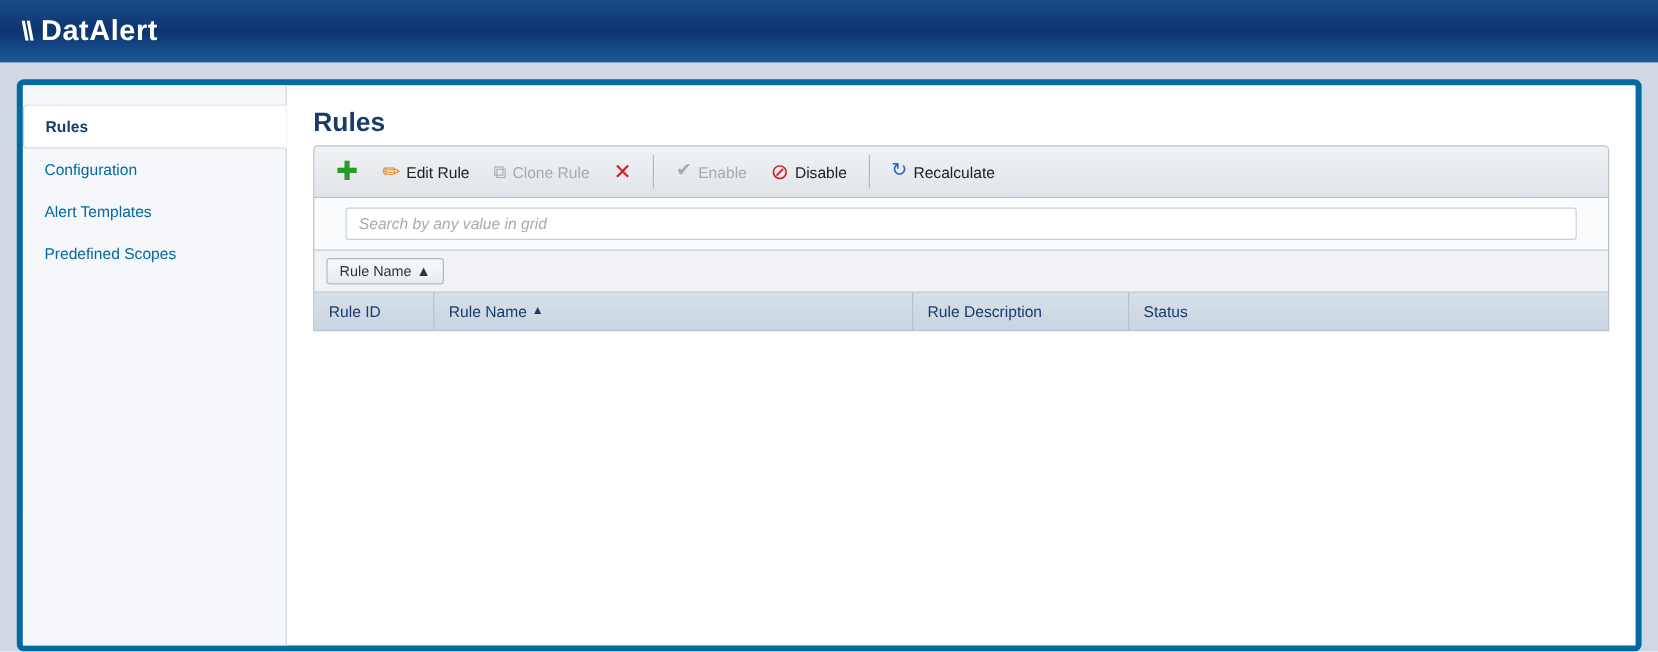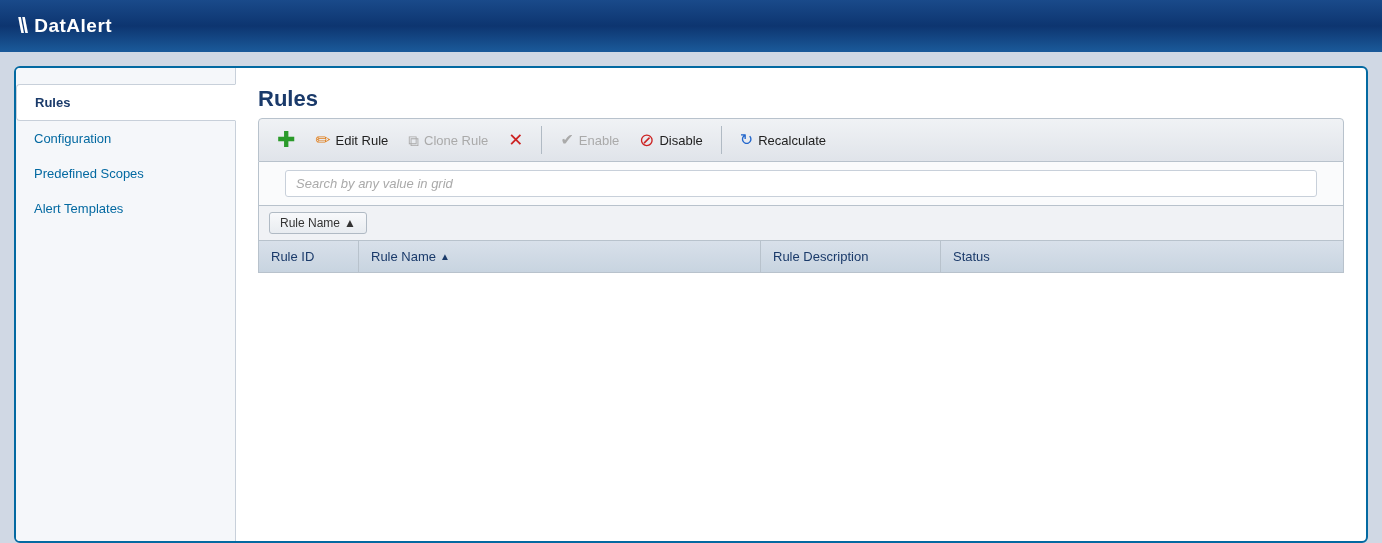--- a/index.html
+++ b/index.html
@@ -26,34 +26,34 @@
       gap: 8px;
     }
     .header-logo-icon {
       color: #ffffff;
       font-size: 22px;
       font-weight: bold;
       letter-spacing: -2px;
     }
     .header-logo-text {
       color: #ffffff;
-      font-size: 19px;
+      font-size: 24px;
       font-weight: bold;
       letter-spacing: 0.5px;
     }
 
     
     .main-area {
       padding: 14px 14px 0 14px;
       height: calc(543px - 52px);
     }
 
     .content-card {
       background: #ffffff;
-      border: 2px solid #0369a1;
+      border: 5px solid #0369a1;
       border-radius: 6px;
       display: flex;
       height: 100%;
       overflow: hidden;
     }
 
     
     .sidebar {
       width: 220px;
       min-width: 220px;
@@ -235,24 +235,24 @@
   <div class="content-card">
 
     <div class="sidebar">
       <div class="sidebar-item active">
         <span>Rules</span>
       </div>
       <div class="sidebar-item">
         <span>Configuration</span>
       </div>
       <div class="sidebar-item">
+        <span>Alert Templates</span>
+      </div>
+      <div class="sidebar-item">
         <span>Predefined Scopes</span>
-      </div>
-      <div class="sidebar-item">
-        <span>Alert Templates</span>
       </div>
     </div>
 
     <div class="main-content">
       <h1 class="page-title">Rules</h1>
 
       <div class="toolbar">
 
         <button class="toolbar-btn" title="Add Rule">
           <span class="btn-icon add-icon">✚</span>

